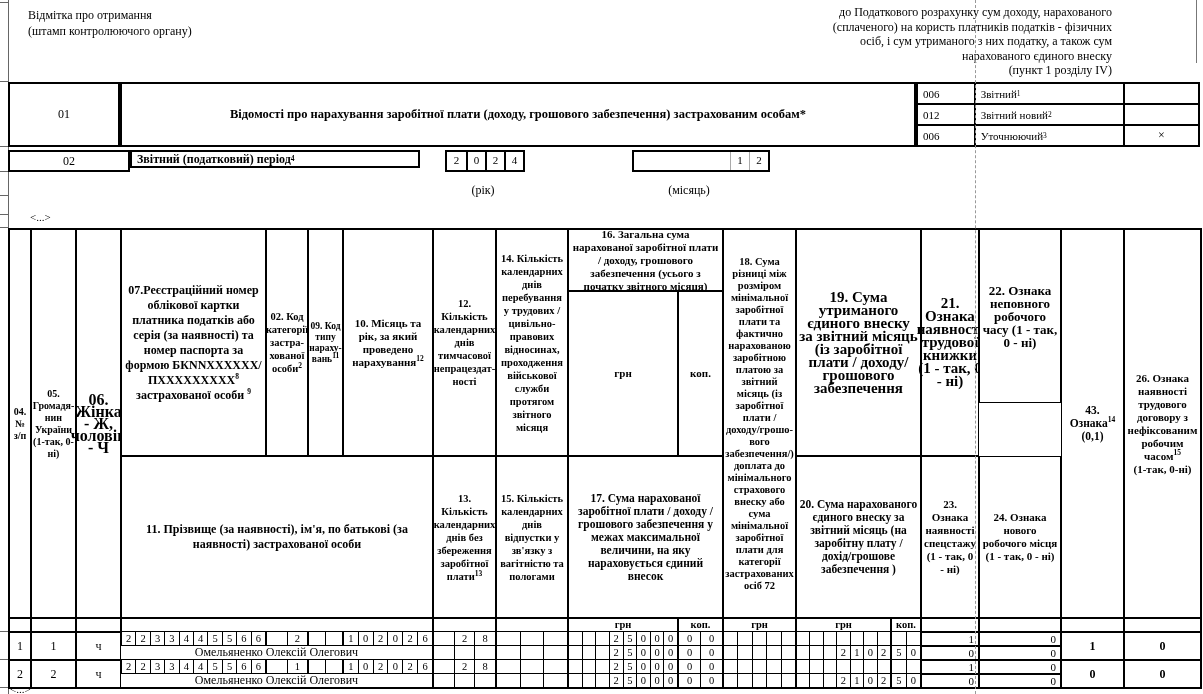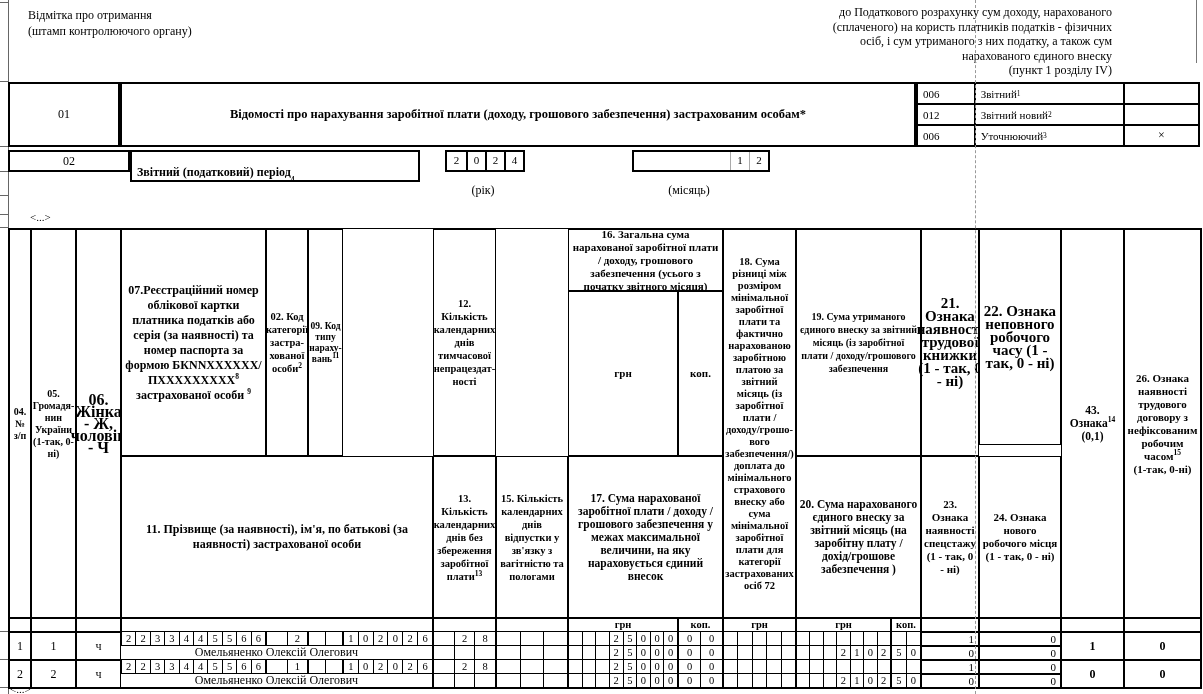--- a/index.html
+++ b/index.html
@@ -21,21 +21,21 @@
   .b01code { left:8px; top:82px; width:112px; height:65px; display:flex; align-items:center; justify-content:center; font-size:12px; }
   .b01title { left:120px; top:82px; width:796px; height:65px; display:flex; align-items:center; justify-content:center; font-weight:bold; font-size:12.5px; text-align:center; }
   .mt { position:absolute; left:916px; top:82px; width:284px; height:65px; border:1px solid #000; display:flex; flex-direction:column; }
   .mtr { display:flex; flex:1; }
   .mtc { border:1px solid #000; font-size:11px; display:flex; align-items:center; padding-left:5px; }
   .mtc.code { width:58px; }
   .mtc.lbl { width:150px; }
   .mtc.mark { width:76px; justify-content:center; padding-left:0; font-size:12px; }
 
   .b02code { left:8px; top:150px; width:122px; height:22px; display:flex; align-items:center; justify-content:center; font-size:12px; }
-  .b02label { left:130px; top:150px; width:290px; height:32px; display:flex; align-items:flex-end; padding-left:5px; font-weight:bold; font-size:12px; }
+  .b02label { left:130px; top:150px; width:290px; height:18px; display:flex; align-items:center; padding-left:5px; font-weight:bold; font-size:12px; }
   .ybox { position:absolute; left:445px; top:150px; height:22px; border:2px solid #000; display:flex; }
   .ybox > span { width:19px; border-left:2px solid #000; font-size:11px; line-height:17px; text-align:center; }
   .ybox > span:first-child { border-left:none; }
   .mbox { position:absolute; left:632px; top:150px; width:138px; height:22px; border:2px solid #000; display:flex; justify-content:flex-end; }
   .mbox > span { width:19px; border-left:1px solid #aaa; font-size:11px; line-height:17px; text-align:center; }
   .caption { position:absolute; font-size:12px; text-align:center; }
   .marker { position:absolute; font-size:11px; }
 
   
   .table { position:absolute; left:8px; top:228px; width:1194px; height:461px; border:1px solid #000; }
@@ -138,28 +138,32 @@
     <div class="hc" style="left:67px;top:0;width:45px;height:389px;font-size:16px;line-height:12px">06. Жінка - Ж, чоловік - Ч</div>
     <div class="hc" style="left:112px;top:0;width:145px;height:227px;font-size:12px;line-height:15px">
       <div><span>07.Реєстраційний номер облікової картки платника податків або серія (за наявності) та номер паспорта за формою БКNNХХХХХХ/ПХХХХХХХХХ</span><sup>8</sup><span> застрахованої особи </span><sup>9</sup></div>
     </div>
     <div class="hc" style="left:257px;top:0;width:42px;height:227px;font-size:10.5px">
       <div><span>02. Код категорії застра-хованої особи</span><sup>2</sup></div>
     </div>
     <div class="hc" style="left:299px;top:0;width:35px;height:227px;font-size:9.5px;line-height:11px;padding:1px 0">
       <div><span>09. Код типу нараху-вань</span><sup>11</sup></div>
     </div>
+    <div class="hc" style="left:334px;top:0;width:90px;height:227px;font-size:11px">
+      <div><span>10. Місяць та рік, за який проведено нарахування</span><sup>12</sup></div>
+    </div>
     <div class="hc" style="left:424px;top:0;width:63px;height:227px;font-size:10.5px">12. Кількість календарних днів тимчасової непрацездат-ності</div>
+    <div class="hc" style="left:487px;top:0;width:72px;height:227px;font-size:10.5px">14. Кількість календарних днів перебування у трудових / цивільно-правових відносинах, проходження військової служби протягом звітного місяця</div>
     <div class="hc" style="left:559px;top:0;width:155px;height:62px;font-size:11px">16. Загальна сума нарахованої заробітної плати / доходу, грошового забезпечення (усього з початку звітного місяця)</div>
     <div class="hc" style="left:559px;top:62px;width:110px;height:165px;font-size:11px">грн</div>
     <div class="hc" style="left:669px;top:62px;width:45px;height:165px;font-size:11px">коп.</div>
     <div class="hc" style="left:714px;top:0;width:73px;height:389px;font-size:10.5px;line-height:12px">18. Сума різниці між розміром мінімальної заробітної плати та фактично нарахованою заробітною платою за звітний місяць (із заробітної плати / доходу/грошо-вого забезпечення/) доплата до мінімального страхового внеску або сума мінімальної заробітної плати для категорії застрахованих осіб 72</div>
-    <div class="hc" style="left:787px;top:0;width:125px;height:227px;font-size:10px">19. Сума утриманого єдиного внеску за звітний місяць (із заробітної плати / доходу/грошового забезпечення</div>
+    <div class="hc" style="left:787px;top:0;width:125px;height:227px;font-size:15px">19. Сума утриманого єдиного внеску за звітний місяць (із заробітної плати / доходу/грошового забезпечення</div>
     <div class="hc" style="left:912px;top:0;width:58px;height:227px;font-size:15px">21. Ознака наявності трудової книжки    (1 - так,    0 - ні)</div>
-    <div class="hc" style="left:970px;top:0;width:82px;height:216px;font-size:15px">22. Ознака неповного робочого часу (1 - так,      0 - ні)</div>
+    <div class="hc" style="left:970px;top:0;width:82px;height:174px;font-size:13px">22. Ознака неповного робочого часу (1 - так,      0 - ні)</div>
     <div class="hc" style="left:1052px;top:0;width:63px;height:389px;font-size:11.5px">
       <div><span>43. Ознака</span><sup>14</sup><div>(0,1)</div></div>
     </div>
     <div class="hc" style="left:1115px;top:0;width:77px;height:389px;font-size:11px">
       <div><span>26. Ознака наявності трудового договору з нефіксованим робочим часом</span><sup>15</sup><div>(1-так, 0-ні)</div></div>
     </div>
 
     <div class="hc" style="left:112px;top:227px;width:312px;height:162px;font-size:12px;line-height:15px">11. Прізвище (за наявності), ім'я, по батькові (за наявності) застрахованої особи</div>
     <div class="hc" style="left:424px;top:227px;width:63px;height:162px;font-size:10.5px">
       <div><span>13. Кількість календарних днів без збереження заробітної плати</span><sup>13</sup></div>

